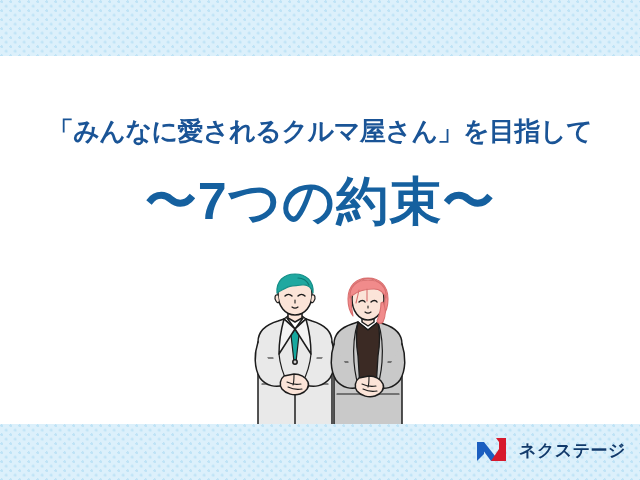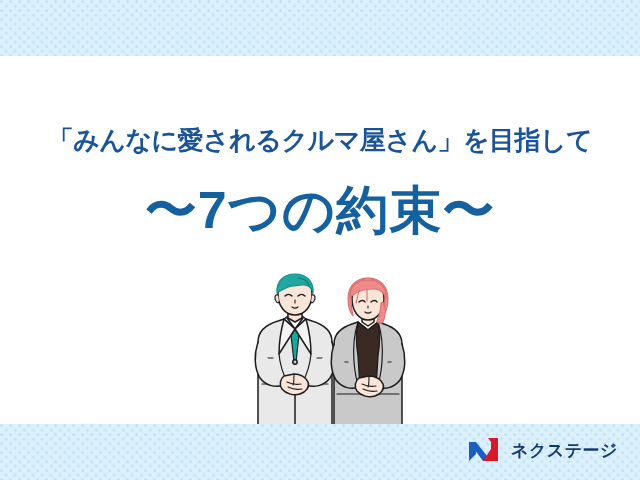--- a/index.html
+++ b/index.html
@@ -43,21 +43,21 @@
 
   
   .headings {
     position: absolute;
     top: 112px;
     left: 0;
     width: 640px;
     text-align: center;
   }
   .headline-main {
-    margin: 13px;
+    margin: 4px;
     font-size: 26px;
     line-height: 1.2;
     font-weight: 700;
     letter-spacing: -0.5px;
     color: #1a5496;
     white-space: nowrap;
   }
   .headline-sub {
     margin: 26px 0 0 0;
     font-size: 52px;
@@ -78,21 +78,21 @@
   }
   .illustration svg {
     display: block;
     width: 180px;
     height: 160px;
   }
 
   
   .logo {
     position: absolute;
-    right: 22px;
+    right: 14px;
     top: 437px;
     display: flex;
     align-items: center;
     gap: 6px;
   }
   .logo-mark {
     width: 38px;
     height: 26px;
     display: block;
   }

